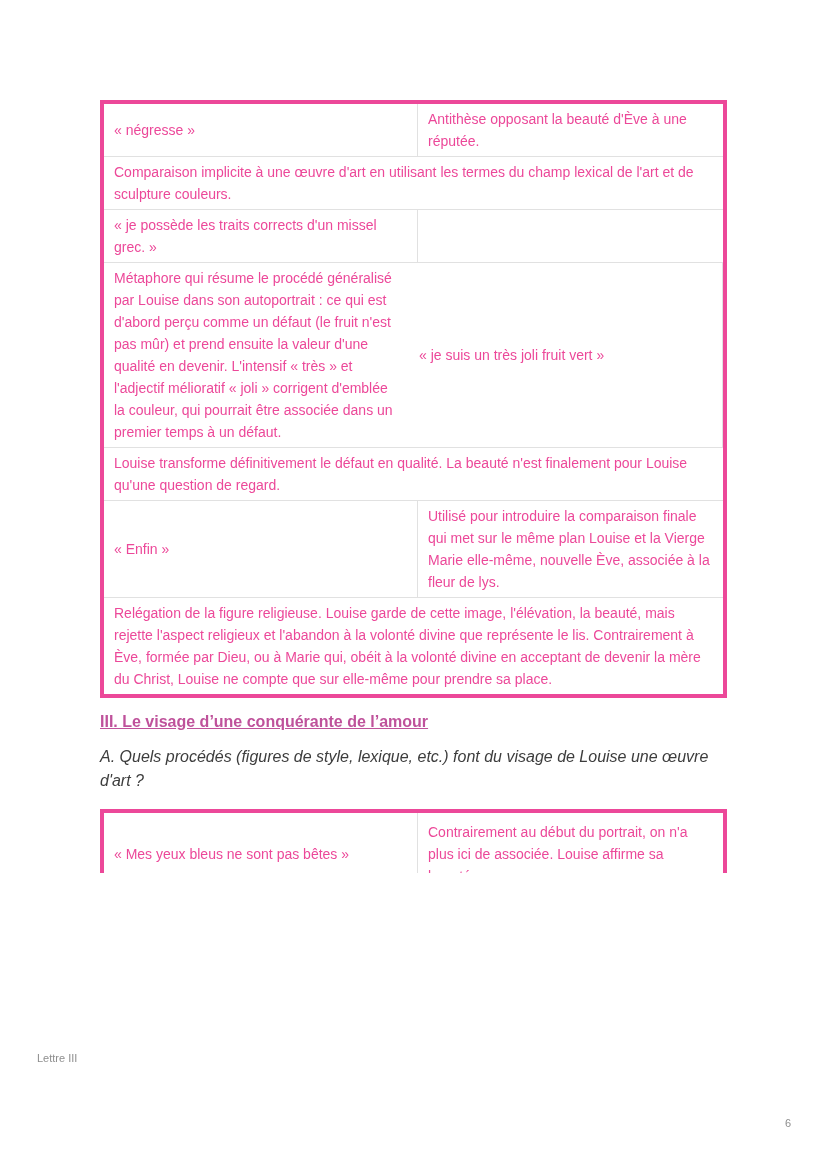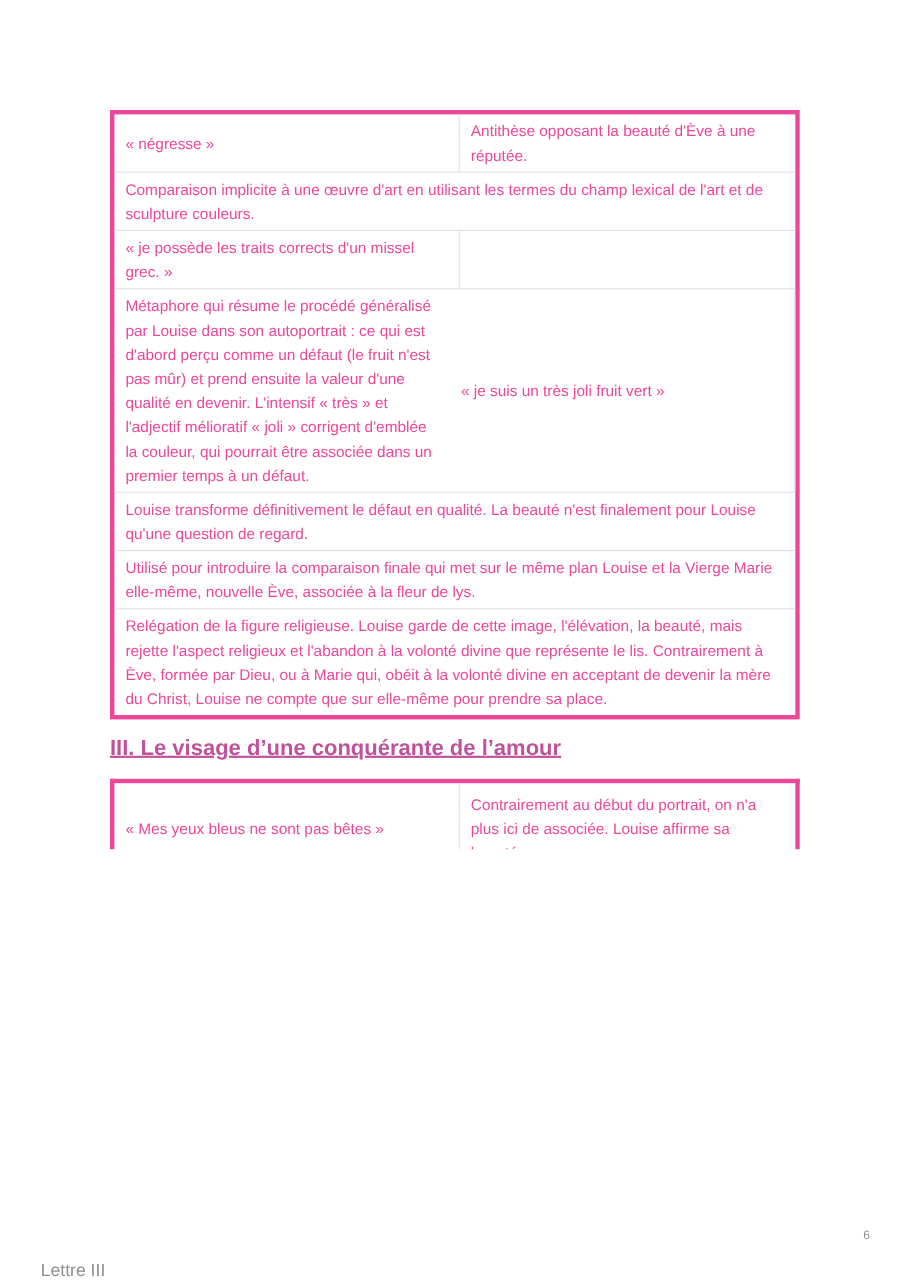--- a/index.html
+++ b/index.html
@@ -59,38 +59,38 @@
     height: 60px;
     overflow: hidden;
     margin-top: 16px;
   }
   .doc-table.clipped .cell {
     justify-content: center;
     padding-top: 8px;
   }
   .section-heading {
     margin: 15px 0 0 0;
-    font-size: 20px;
+    font-size: 16px;
     font-weight: bold;
     text-decoration: underline;
     color: #bf529b;
   }
   .question {
     margin: 14px 0 0 0;
     font-size: 16px;
     line-height: 24px;
     font-style: italic;
     color: #3d3d3d;
     width: 640px;
   }
   .footer-left {
     position: absolute;
     left: 37px;
-    top: 1147px;
-    font-size: 16px;
+    top: 1052px;
+    font-size: 11px;
     color: #8e8e8e;
   }
   .footer-right {
     position: absolute;
     right: 37px;
     top: 1117px;
     font-size: 11px;
     color: #8e8e8e;
   }
 </style>
@@ -126,33 +126,37 @@
           <div class="cell quote">
             <div>« je suis un très joli fruit vert »</div>
           </div>
         </div>
         <div class="trow">
           <div class="cell analysis">
             <div>Louise transforme définitivement le défaut en qualité. La beauté n'est finalement pour Louise qu'une question de regard.</div>
           </div>
         </div>
         <div class="trow">
+          <div class="cell quote">
+            <div>« Enfin »</div>
+          </div>
           <div class="cell analysis">
             <div>Utilisé pour introduire la comparaison finale qui met sur le même plan Louise et la Vierge Marie elle-même, nouvelle Ève, associée à la fleur de lys.</div>
           </div>
         </div>
         <div class="trow">
           <div class="cell analysis">
             <div>Relégation de la figure religieuse. Louise garde de cette image, l'élévation, la beauté, mais rejette l'aspect religieux et l'abandon à la volonté divine que représente le lis. Contrairement à Ève, formée par Dieu, ou à Marie qui, obéit à la volonté divine en acceptant de devenir la mère du Christ, Louise ne compte que sur elle-même pour prendre sa place.</div>
           </div>
         </div>
       </div>
 
     <h2 class="section-heading">III. Le visage d’une conquérante de l’amour</h2>
 
+    <p class="question">A. Quels procédés (figures de style, lexique, etc.) font du visage de Louise une œuvre d'art ?</p>
 
     <div class="doc-table clipped">
         <div class="trow">
           <div class="cell quote">
             <div>« Mes yeux bleus ne sont pas bêtes »</div>
           </div>
           <div class="cell analysis">
             <div>Contrairement au début du portrait, on n'a plus ici de associée. Louise affirme sa beauté,</div>
           </div>
         </div>

